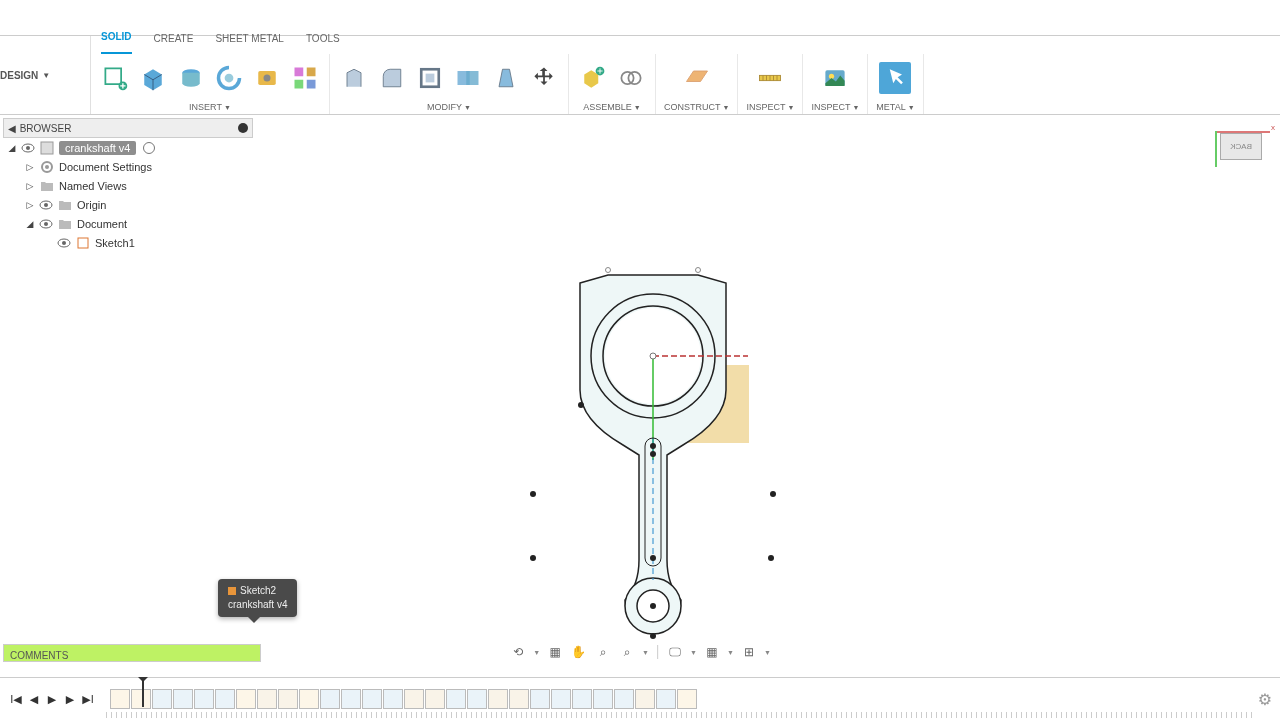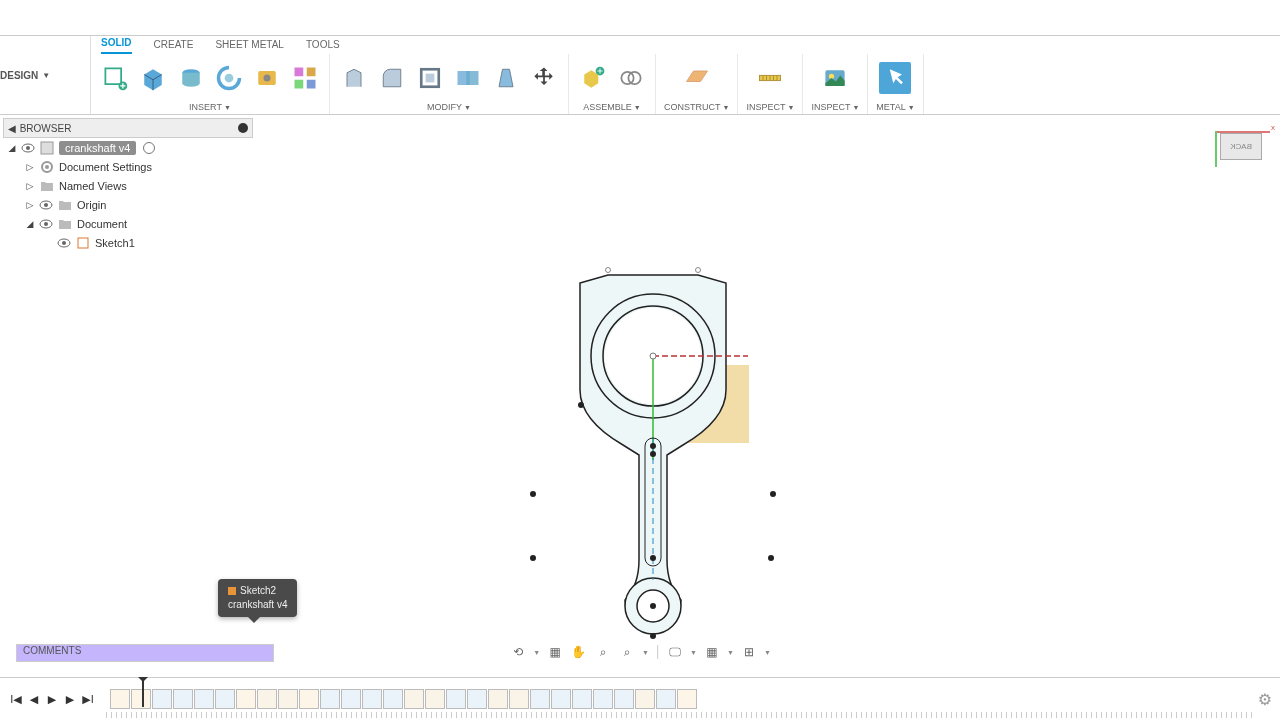--- a/index.html
+++ b/index.html
@@ -3,21 +3,21 @@
 <meta charset="utf-8">
 <style>
 html,body{margin:0;padding:0;width:1280px;height:720px;font-family:Arial,Helvetica,sans-serif;font-size:11px;color:#333;background:#fff;overflow:hidden;user-select:none}
 .app{display:flex;flex-direction:column;width:100%;height:100%}
 .topbar{height:35px;background:#fff;border-bottom:1px solid #ccc}
 .ribbon{height:78px;background:#fff;border-bottom:1px solid #ccc;display:flex}
 .design-btn{width:90px;display:flex;align-items:center;justify-content:flex-start;border-right:1px solid #e0e0e0;font-weight:bold;font-size:10px;color:#555;cursor:pointer}
 .design-btn .caret{margin-left:4px;font-size:8px}
 .ribbon-rest{flex:1;display:flex;flex-direction:column}
 .workspace-tabs{height:18px;display:flex;padding-left:10px;align-items:flex-end;gap:22px;font-size:10px;color:#666}
-.workspace-tabs span{padding-bottom:4px;cursor:pointer}
+.workspace-tabs span{padding-bottom:10px;cursor:pointer}
 .workspace-tabs .active{color:#0696D7;border-bottom:2px solid #0696D7;font-weight:bold}
 .ribbon-groups{flex:1;display:flex;align-items:stretch}
 .rgroup{display:flex;flex-direction:column;align-items:center;justify-content:flex-end;border-right:1px solid #e8e8e8;padding:0 8px 2px 8px}
 .rgroup .tools{display:flex;gap:6px;align-items:center;flex:1}
 .rgroup .glabel{font-size:9px;color:#666;margin-top:0}
 .rgroup .glabel .caret{font-size:7px;margin-left:2px}
 .tool{width:32px;height:32px;display:flex;align-items:center;justify-content:center;cursor:pointer;border-radius:2px}
 .tool svg{width:28px;height:28px}
 .tool.selected{background:#4ea6d8}
 .workarea{flex:1;position:relative;background:#fff}
@@ -31,21 +31,21 @@
 .treerow .lbl{font-size:11px;color:#333}
 .treerow.root .lbl{background:#8e8e8e;color:#fff;padding:1px 6px;border-radius:2px}
 .treerow .radio{width:10px;height:10px;border:1px solid #777;border-radius:50%;margin-left:3px}
 .indent1{padding-left:22px}.indent2{padding-left:40px}
 .canvas{position:absolute;inset:0}
 .viewcube{position:absolute;right:15px;top:10px;width:50px;height:38px}
 .viewcube .face{position:absolute;top:8px;left:5px;width:40px;height:25px;background:#e8e8e8;border:1px solid #aaa;display:flex;align-items:center;justify-content:center;font-size:8px;color:#888;transform:scaleX(-1)}
 .viewcube .yax{position:absolute;left:0;top:6px;bottom:-4px;width:2px;background:#6c6}
 .viewcube .xax{position:absolute;right:-5px;top:6px;height:2px;width:55px;background:#d77}
 .viewcube .xlbl{position:absolute;right:-10px;top:-2px;font-size:8px;color:#c55}
-.comments-bar{position:absolute;left:16px;bottom:15px;width:250px;height:16px;background:#c4b5fd;border:1px solid #ccc;font-size:10px;color:#555;display:flex;align-items:flex-start;padding-left:6px}
+.comments-bar{position:absolute;left:3px;bottom:15px;width:250px;height:16px;background:#bef264;border:1px solid #ccc;font-size:10px;color:#555;display:flex;align-items:flex-end;padding-left:6px}
 .nav-toolbar{position:absolute;left:50%;bottom:15px;transform:translateX(-50%);height:20px;display:flex;gap:6px;align-items:center}
 .nav-toolbar .nbtn{width:18px;height:18px;display:flex;align-items:center;justify-content:center;color:#666;cursor:pointer;font-size:12px}
 .nav-toolbar .sep{width:1px;height:14px;background:#ccc;margin:0 2px}
 .tooltip{position:absolute;left:218px;bottom:60px;background:#4a4a4a;color:#eee;border-radius:4px;padding:5px 10px;font-size:10px;line-height:14px;box-shadow:0 2px 5px rgba(0,0,0,.3)}
 .tooltip:after{content:"";position:absolute;bottom:-6px;left:30px;border:6px solid transparent;border-top-color:#4a4a4a;border-bottom:none}
 .tooltip .tname{display:flex;align-items:center;gap:4px}
 .tooltip .torange{width:8px;height:8px;background:#e8953a;display:inline-block}
 .timeline{height:42px;border-top:1px solid #ccc;background:#fff;display:flex;align-items:center;padding:0 8px;gap:2px}
 .timeline .pbtn{width:16px;height:16px;cursor:pointer;color:#333;display:flex;align-items:center;justify-content:center;font-size:11px}
 .timeline .tsep{width:6px}

